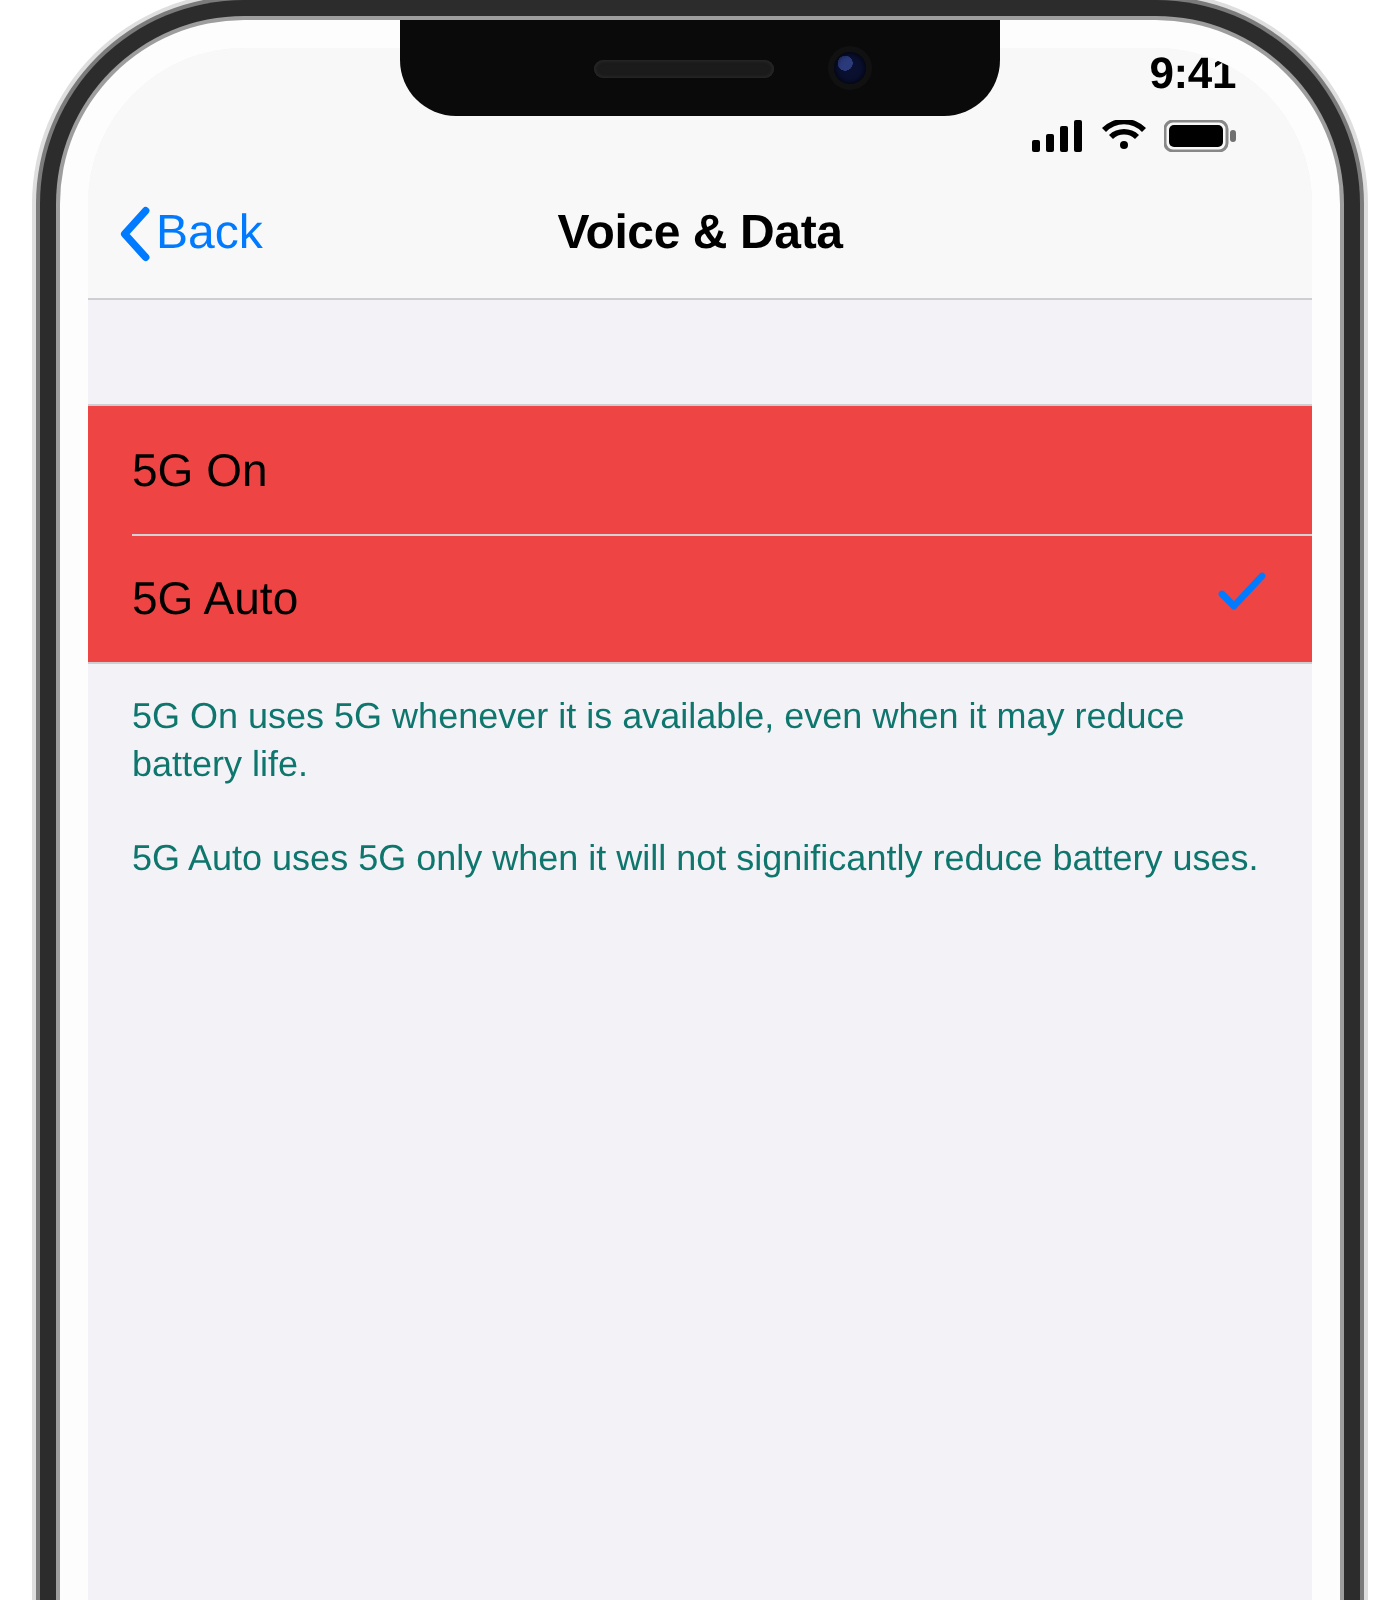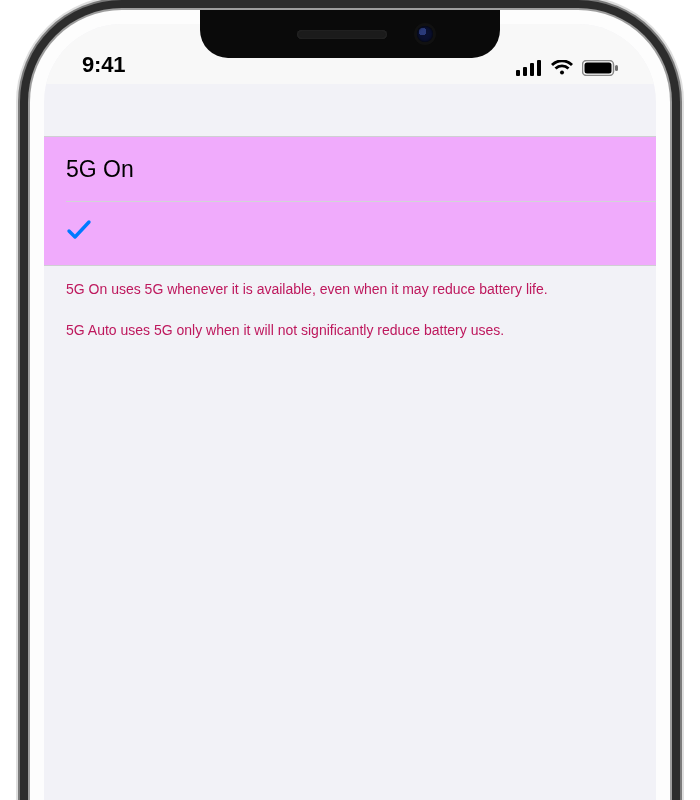--- a/index.html
+++ b/index.html
@@ -77,20 +77,21 @@
     }
 
     
     .status-bar {
       position: relative;
       height: 60px;
       background: #f8f8f8;
       display: flex;
       align-items: flex-end;
       padding: 0 38px 6px 38px;
+      flex-direction: column;
     }
     .status-time {
       font-size: 22px;
       font-weight: 600;
       letter-spacing: -0.2px;
       color: #000;
     }
     .status-spacer { flex: 1; }
     .status-icons { display:flex; align-items:center; gap:8px; padding-bottom:2px;}
 
@@ -121,21 +122,21 @@
       font-size: 24px;
       font-weight: 600;
       color: #000;
       letter-spacing: -0.2px;
       pointer-events: none;
     }
 
     
     .list-gap { height: 52px; }
     .list {
-      background: #f0abfc;
+      background: #ef4444;
       border-top: 1px solid #cfcfd3;
       border-bottom: 1px solid #cfcfd3;
     }
     .row {
       position: relative;
       height: 64px;
       padding: 0 22px;
       display: flex;
       align-items: center;
       font-size: 23px;
@@ -147,23 +148,23 @@
       position: absolute;
       left: 22px; right: 0; top: 0;
       height: 1px;
       background: #d3d3d7;
     }
     .row-label { flex: 1; }
     .checkmark { color:#007aff; }
 
     .footer-text {
       padding: 14px 22px 0 22px;
-      font-size: 14px;
+      font-size: 18px;
       line-height: 1.35;
-      color: #be185d;
+      color: #0f766e;
     }
     .footer-text p + p { margin-top: 22px; }
   </style>
 </head>
 <body>
 
 <div class="phone">
 
   <div class="notch">
     <div class="notch-inner">
@@ -193,30 +194,40 @@
         </svg>
 
         <svg class="icon-svg" width="36" height="16" viewBox="0 0 36 16">
           <rect x="0.5" y="0.5" width="31" height="15" rx="4" fill="none" stroke="#000" stroke-width="1.5" opacity="0.45"></rect>
           <rect x="2.5" y="2.5" width="27" height="11" rx="2.5" fill="#000"></rect>
           <rect x="33" y="5" width="3" height="6" rx="1.5" fill="#000" opacity="0.55"></rect>
         </svg>
       </span>
     </div>
 
+    <div class="nav-bar">
+      <div class="back-btn">
+        <svg class="back-chevron" width="18" height="28" viewBox="0 0 14 24">
+          <path d="M12 2 L3 12 L12 22" fill="none" stroke="#007aff" stroke-width="3.2" stroke-linecap="round" stroke-linejoin="round"></path>
+        </svg>
+        <span>Back</span>
+      </div>
+      <div class="nav-title">Voice &amp; Data</div>
+    </div>
 
     <div class="list-gap"></div>
 
     <div class="list">
 
       <div class="row">
         <span class="row-label">5G On</span>
       </div>
 
       <div class="row">
+        <span class="row-label">5G Auto</span>
         <span class="checkmark">
           <svg width="26" height="24" viewBox="0 0 26 24">
             <path d="M3 13 L9 19 L23 4" fill="none" stroke="#007aff" stroke-width="3.4" stroke-linecap="round" stroke-linejoin="round"></path>
           </svg>
         </span>
       </div>
 
 
     </div>
 

